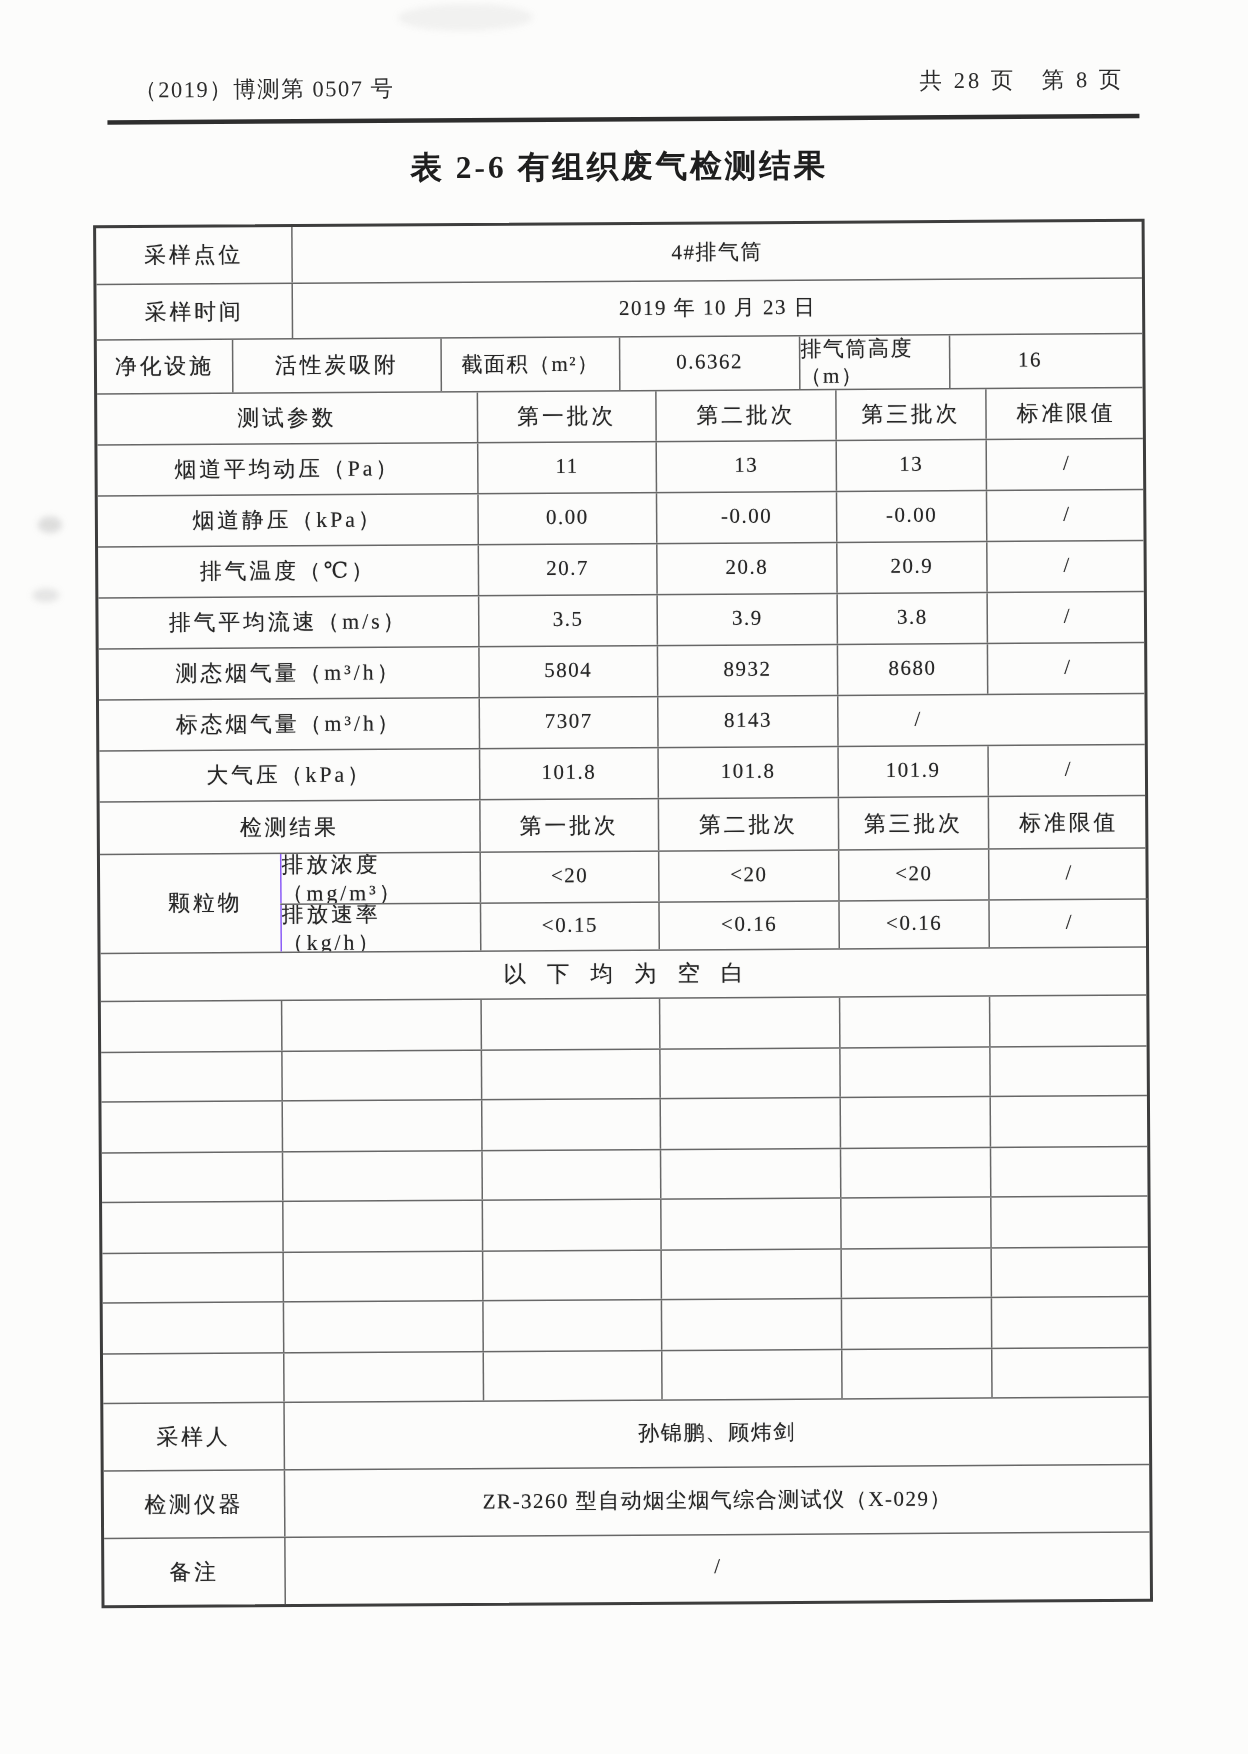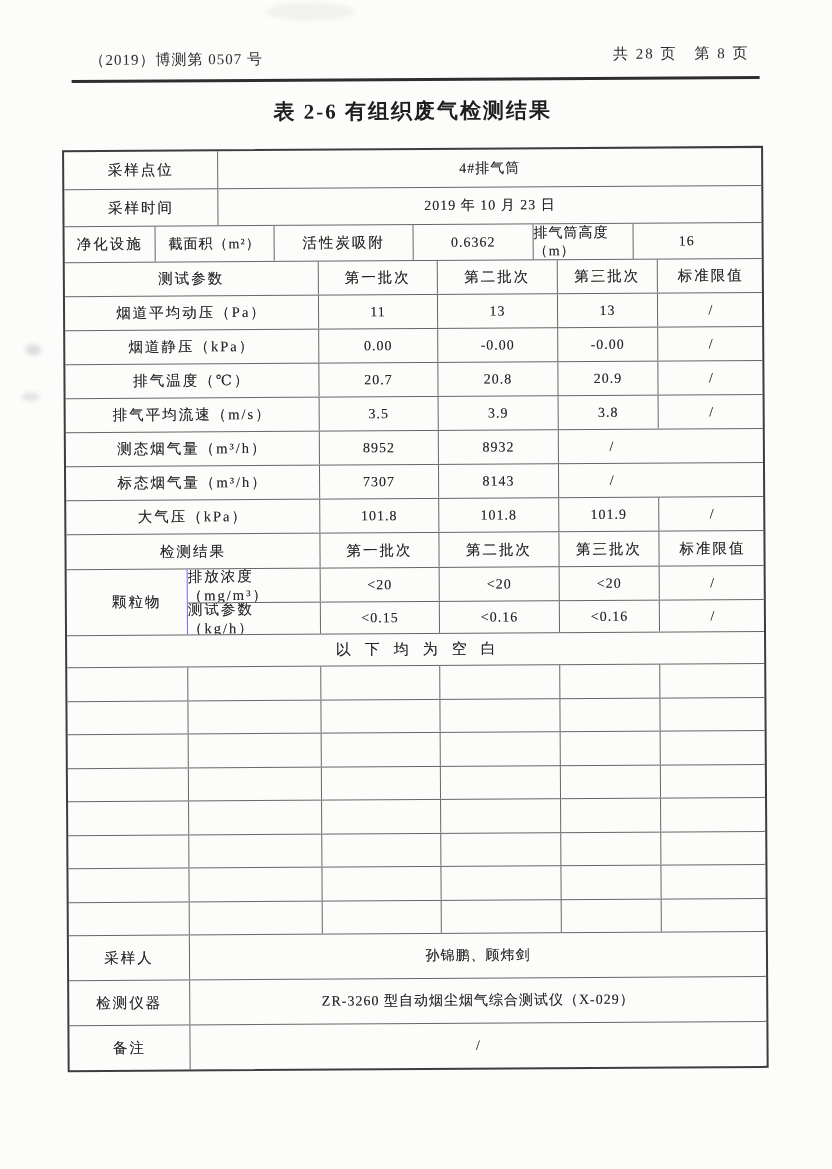--- a/index.html
+++ b/index.html
@@ -45,21 +45,21 @@
     border-left: 1px solid #676767;
     display: flex; align-items: center; justify-content: center;
     font-size: 14px; letter-spacing: 1px;
     text-shadow: 0 0 .6px rgba(40,40,40,.45);
     overflow: hidden; flex: none;
   }
   .c:first-child { border-left: none; }
   .cjk { letter-spacing: 2px; font-size: 14.5px; }
   .grow { flex: 1 1 auto; }
   
-  .w153{width:153px}.w113{width:90px}.w139{width:139px}
+  .w153{width:130px}.w113{width:90px}.w139{width:139px}
   .w253{width:253px}.w120{width:120px}.w133{width:133px}
   .w119{width:119px}.w116{width:100px}.w92{width:107px}
   
   .h37{height:37px}.h36{height:36px}.h34{height:34px}.h35{height:35px}
   .h32{height:32px}.h45{height:45px}.hE{height:33.5px}
   
   .pm { display:flex; border-top:1px solid #676767; }
   .pm-label { width:120px;padding-left:20px; }
   .pm-right { flex:1 1 auto; display:flex; flex-direction:column; }
   .pm-right .r .c:first-child { border-left:1px solid #8b5cf6; }
@@ -91,22 +91,22 @@
       <div class="c grow">4#排气筒</div>
     </div>
 
     <div class="r h37">
       <div class="c cjk w153">采样时间</div>
       <div class="c grow">2019 年 10 月 23 日</div>
     </div>
 
     <div class="r h36">
       <div class="c cjk w113">净化设施</div>
+      <div class="c cjk w139">活性炭吸附</div>
       <div class="c w119">截面积（m²）</div>
-      <div class="c cjk w139">活性炭吸附</div>
       <div class="c w120">0.6362</div>
       <div class="c w116">排气筒高度（m）</div>
       <div class="c w92">16</div>
     </div>
 
     <div class="r h34">
       <div class="c cjk w253">测试参数</div>
       <div class="c cjk w119">第一批次</div>
       <div class="c cjk w120">第二批次</div>
       <div class="c cjk w116">第三批次</div>
@@ -136,22 +136,23 @@
     </div>
     <div class="r h34">
       <div class="c cjk w253">排气平均流速（m/s）</div>
       <div class="c w119">3.5</div>
       <div class="c w120">3.9</div>
       <div class="c w116">3.8</div>
       <div class="c w92">/</div>
     </div>
     <div class="r h34">
       <div class="c cjk w253">测态烟气量（m³/h）</div>
-      <div class="c w119">8952</div>
+      <div class="c w119">5804</div>
       <div class="c w120">8932</div>
+      <div class="c w116">8680</div>
       <div class="c w92">/</div>
     </div>
     <div class="r h34">
       <div class="c cjk w253">标态烟气量（m³/h）</div>
       <div class="c w119">7307</div>
       <div class="c w120">8143</div>
       <div class="c w92">/</div>
     </div>
     <div class="r h34">
       <div class="c cjk w253">大气压（kPa）</div>
@@ -173,21 +174,21 @@
       <div class="c cjk pm-label">颗粒物</div>
       <div class="pm-right">
         <div class="r" style="height:33px">
           <div class="c cjk w133">排放浓度（mg/m³）</div>
           <div class="c w119">&lt;20</div>
           <div class="c w120">&lt;20</div>
           <div class="c w116">&lt;20</div>
           <div class="c w92">/</div>
         </div>
         <div class="r h32">
-          <div class="c cjk w133">测试参数（kg/h）</div>
+          <div class="c cjk w133">排放速率（kg/h）</div>
           <div class="c w119">&lt;0.15</div>
           <div class="c w120">&lt;0.16</div>
           <div class="c w116">&lt;0.16</div>
           <div class="c w92">/</div>
         </div>
       </div>
     </div>
 
     <div class="r h32">
       <div class="c grow blank-note">以下均为空白</div>

